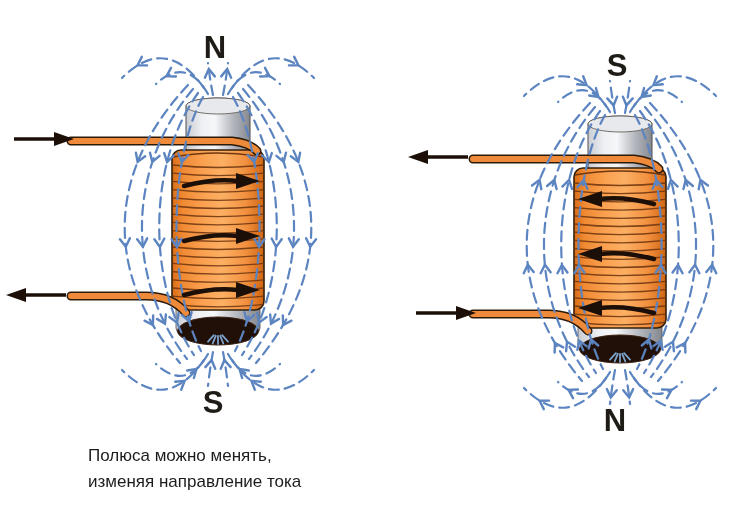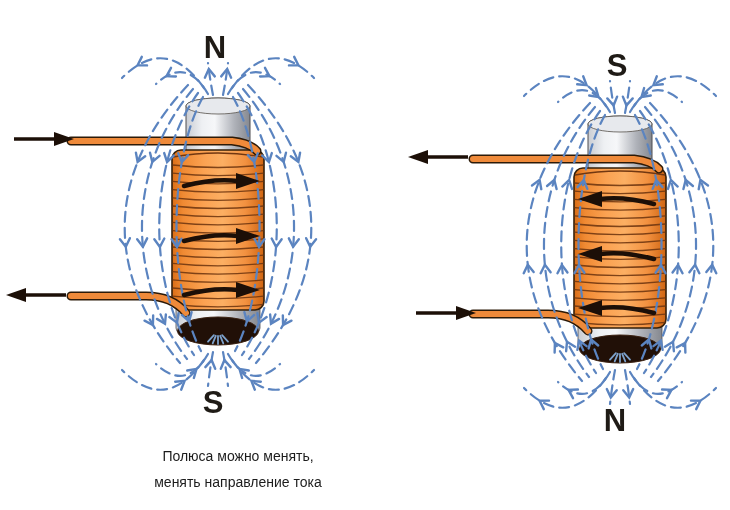--- a/index.html
+++ b/index.html
@@ -3,21 +3,21 @@
 <meta charset="utf-8">
 <style>
   html,body{margin:0;padding:0;background:#ffffff;}
   .stage{
     position:relative;width:730px;height:510px;background:#ffffff;overflow:hidden;
     font-family:"Liberation Sans",sans-serif;
   }
   .stage svg{position:absolute;left:0;top:0;}
   .caption{
     position:absolute;left:88px;top:443px;width:300px;
-    text-align:center;font-size:14px;line-height:26px;color:#1c1c1c;
+    font-size:17px;line-height:26px;color:#1c1c1c;
   }
   .pole-label{font-family:"Liberation Sans",sans-serif;font-size:31px;font-weight:600;}
 </style>
 </head>
 <body>
 
 <div class="stage">
   <svg id="scene" width="730" height="510" viewBox="0 0 730 510">
       <defs>
         <linearGradient id="coreGrad" x1="0" y1="0" x2="1" y2="0">
@@ -270,15 +270,15 @@
         <g transform="translate(40,295) scale(1,1)">
           <line x1="-26" y1="0" x2="18" y2="0" stroke="#1c0f07" stroke-width="3.6"></line>
           <polygon points="14,-7 34,0 14,7" fill="#1c0f07"></polygon>
         </g>
         <text x="215" y="58" text-anchor="middle" fill="#1f1b16" class="pole-label">S</text>
         <text x="213" y="413" text-anchor="middle" fill="#1f1b16" class="pole-label">N</text>
       </g>
     </svg>
   <div class="caption">
     <div>Полюса можно менять,</div>
-    <div>менять направление тока</div>
+    <div>изменяя направление тока</div>
   </div>
 </div>
 
 </body></html>

